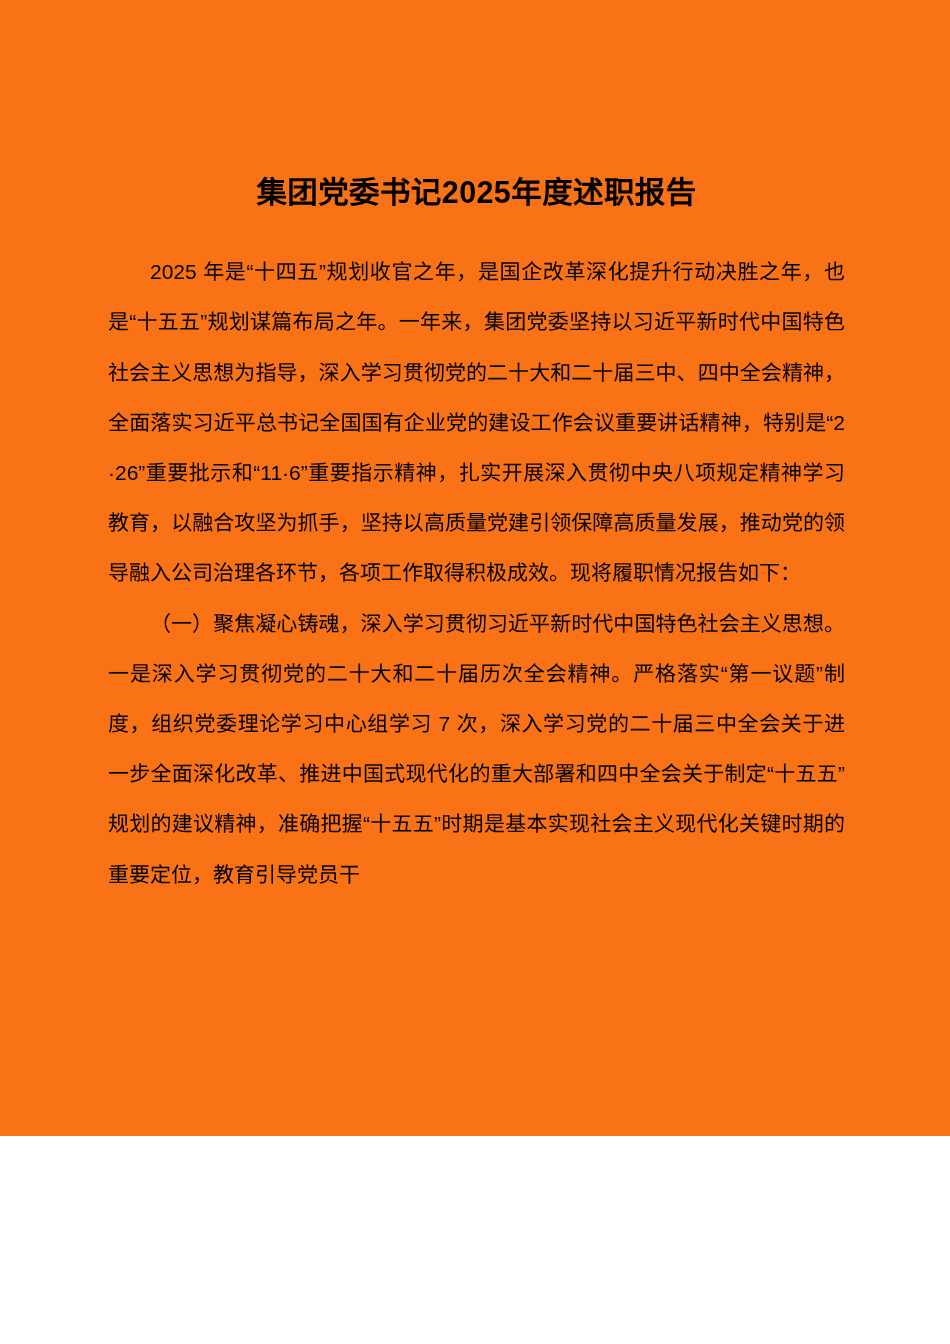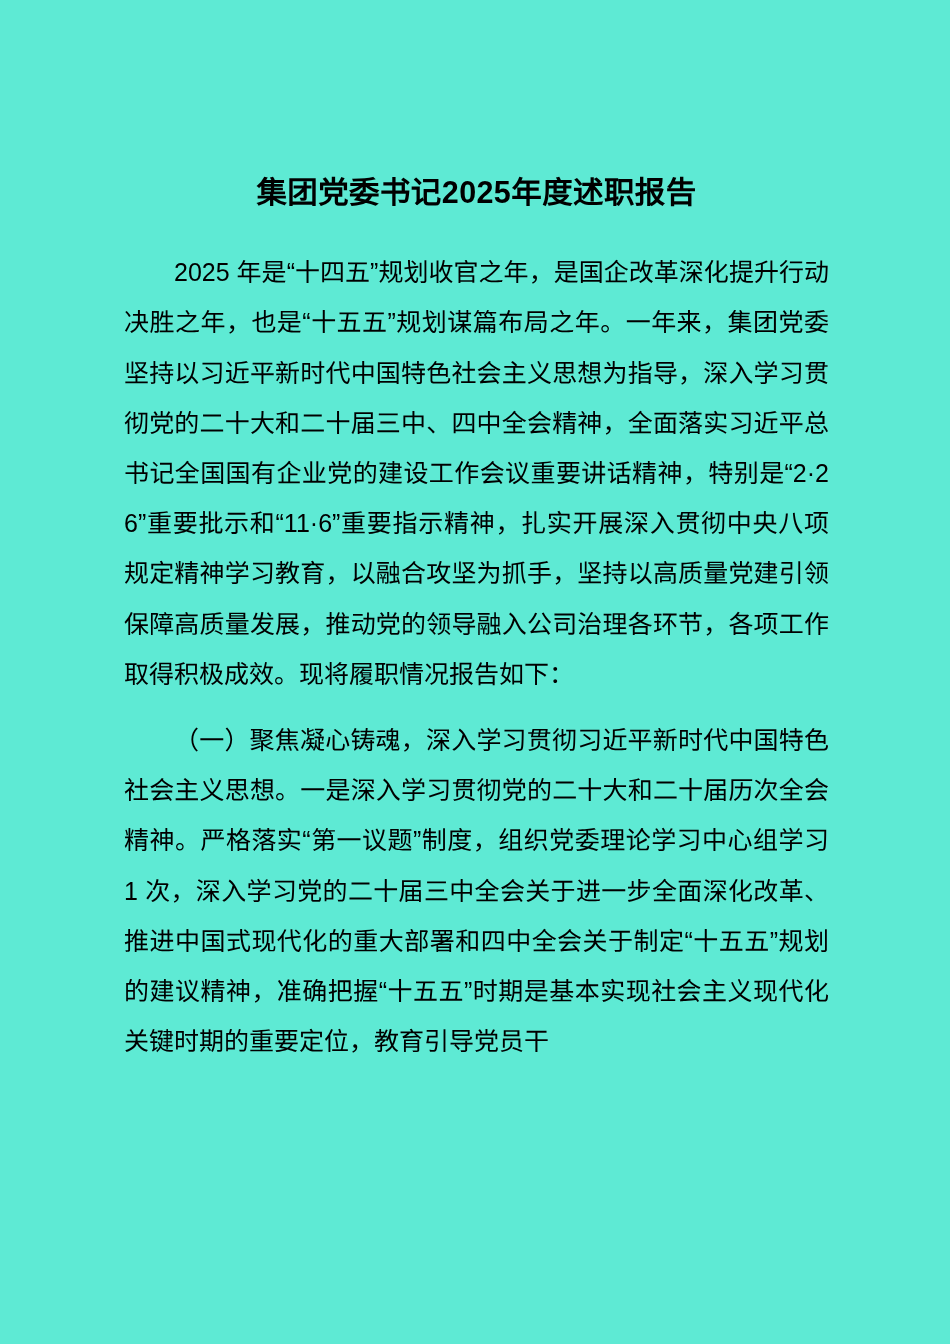--- a/index.html
+++ b/index.html
@@ -9,23 +9,23 @@
     background: #ffffff;
   }
   body {
     font-family: "Liberation Sans", "DejaVu Sans", sans-serif;
     color: #000000;
     -webkit-font-smoothing: antialiased;
   }
   .page {
     position: relative;
     width: 950px;
-    height: 1344px;
+    height: 1136px;
     margin: 0 auto;
-    background: #5eead4;
+    background: #f97316;
     overflow: hidden;
     box-sizing: border-box;
   }
   .page-inner {
     position: absolute;
     left: 108px;
     top: 0;
     width: 737px;
   }
   
@@ -38,23 +38,23 @@
     margin: 0;
     padding-top: 172px;
     padding-bottom: 0;
     white-space: nowrap;
   }
   
   .body-block {
     margin-top: 34px;
   }
   p.para {
-    font-size: 25px;
+    font-size: 21px;
     line-height: 50.2px;
-    margin: 16px;
+    margin: 0;
     padding: 0;
     text-align: justify;
     text-align-last: left;
     text-justify: inter-ideograph;
     word-break: break-all;
     letter-spacing: 0px;
     text-indent: 2em;
   }
   p.para.heading-line {
     text-indent: 2em;
@@ -66,17 +66,17 @@
 <div class="page">
   <div class="page-inner">
 
     <h1 class="doc-title">集团党委书记2025年度述职报告</h1>
 
     <div class="body-block">
 
       <p class="para">2025 年是“十四五”规划收官之年，是国企改革深化提升行动决胜之年，也是“十五五”规划谋篇布局之年。一年来，集团党委坚持以习近平新时代中国特色社会主义思想为指导，深入学习贯彻党的二十大和二十届三中、四中全会精神，全面落实习近平总书记全国国有企业党的建设工作会议重要讲话精神，特别是“2·26”重要批示和“11·6”重要指示精神，扎实开展深入贯彻中央八项规定精神学习教育，以融合攻坚为抓手，坚持以高质量党建引领保障高质量发展，推动党的领导融入公司治理各环节，各项工作取得积极成效。现将履职情况报告如下：</p>
 
 
-      <p class="para">（一）聚焦凝心铸魂，深入学习贯彻习近平新时代中国特色社会主义思想。一是深入学习贯彻党的二十大和二十届历次全会精神。严格落实“第一议题”制度，组织党委理论学习中心组学习 1 次，深入学习党的二十届三中全会关于进一步全面深化改革、推进中国式现代化的重大部署和四中全会关于制定“十五五”规划的建议精神，准确把握“十五五”时期是基本实现社会主义现代化关键时期的重要定位，教育引导党员干</p>
+      <p class="para">（一）聚焦凝心铸魂，深入学习贯彻习近平新时代中国特色社会主义思想。一是深入学习贯彻党的二十大和二十届历次全会精神。严格落实“第一议题”制度，组织党委理论学习中心组学习 7 次，深入学习党的二十届三中全会关于进一步全面深化改革、推进中国式现代化的重大部署和四中全会关于制定“十五五”规划的建议精神，准确把握“十五五”时期是基本实现社会主义现代化关键时期的重要定位，教育引导党员干</p>
 
     </div>
   </div>
 </div>
 
 </body></html>

